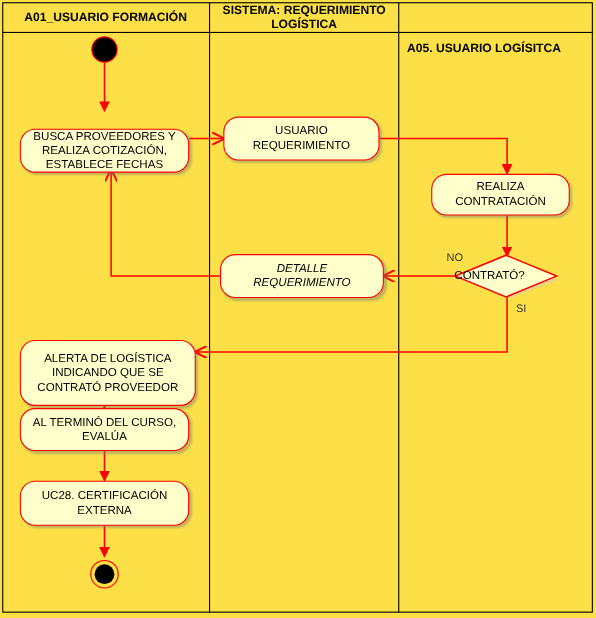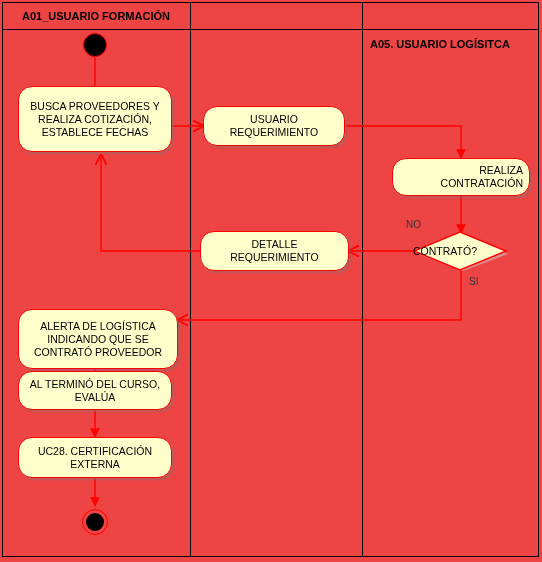--- a/index.html
+++ b/index.html
@@ -7,21 +7,21 @@
     padding: 0;
     background: #ffffff;
   }
   body {
     font-family: "Liberation Sans", sans-serif;
   }
   #canvas {
     position: relative;
     width: 542px;
     height: 562px;
-    background: #ef4444;
+    background: #fde047;
     overflow: hidden;
   }
 
   
   .frame {
     position: absolute;
     left: 2px;
     top: 2px;
     width: 537px;
     height: 555px;
@@ -152,20 +152,23 @@
 
 <div id="canvas">
 
   <div class="frame"></div>
   <div class="header-rule" style="top:29px;"></div>
   <div class="lane-divider" style="left:190px;"></div>
   <div class="lane-divider" style="left:362px;"></div>
 
   <div class="lane-header" style="left:2px; width:188px;">
     <span>A01_USUARIO FORMACIÓN</span>
+  </div>
+  <div class="lane-header" style="left:191px; width:171px;">
+    <span>SISTEMA: REQUERIMIENTO LOGÍSTICA</span>
   </div>
   <div class="lane-header" style="left:352px; width:176px;margin-top:28px;">
     <span>A05. USUARIO LOGÍSITCA</span>
   </div>
 
   <svg id="edges" viewBox="0 0 542 562" xmlns="http://www.w3.org/2000/svg">
     <defs>
       <marker id="arrow" viewBox="0 0 10 10" refX="9" refY="5" markerWidth="7" markerHeight="7" orient="auto-start-reverse">
         <path d="M 0 0 L 10 5 L 0 10 z" fill="#ff0000"></path>
       </marker>
@@ -192,33 +195,33 @@
       <path d="M 95 353 L 95 371" marker-end="url(#arrow)"></path>
 
       <path d="M 95 410 L 95 437" marker-end="url(#arrow)"></path>
 
       <path d="M 95 478 L 95 506" marker-end="url(#arrow)"></path>
     </g>
   </svg>
 
   <div class="start-node" style="left:83px; top:33px;"></div>
 
-  <div class="activity" style="left:18px; top:86px; width:154px; height:66px;">
+  <div class="activity" style="left:18px; top:117px; width:154px; height:40px;">
     <span>BUSCA PROVEEDORES Y REALIZA COTIZACIÓN, ESTABLECE FECHAS</span>
   </div>
 
   <div class="activity" style="left:203px; top:106px; width:142px; height:40px;">
     <span>USUARIO REQUERIMIENTO</span>
   </div>
 
-  <div class="activity" style="left:392px; top:158px; width:138px; height:38px;text-align:right;">
+  <div class="activity" style="left:392px; top:158px; width:126px; height:38px;">
     <span>REALIZA CONTRATACIÓN</span>
   </div>
 
-  <div class="activity" style="left:200px; top:231px; width:149px; height:40px;">
+  <div class="activity" style="left:200px; top:231px; width:149px; height:40px;font-style:italic;">
     <span>DETALLE REQUERIMIENTO</span>
   </div>
 
   <div class="activity" style="left:18px; top:293px; width:160px; height:60px;margin-top:16px;">
     <span>ALERTA DE LOGÍSTICA INDICANDO QUE SE CONTRATÓ PROVEEDOR</span>
   </div>
 
   <div class="activity" style="left:18px; top:371px; width:154px; height:39px;">
     <span>AL TERMINÓ DEL CURSO, EVALÚA</span>
   </div>
@@ -230,21 +233,21 @@
   <div class="decision-wrap" style="left:413px; top:231px; width:96px; height:40px;">
     <svg class="decision-shape" viewBox="0 0 96 40" xmlns="http://www.w3.org/2000/svg">
       <polygon points="50,5 95,23 50,40 5,23" fill="#c9c9c9" opacity="0.55"></polygon>
       <polygon points="47,1 93,20 47,39 1,20" fill="#ffffcc" stroke="#ff0000" stroke-width="1.4"></polygon>
     </svg>
     <div class="decision-label">
       <span>CONTRATÓ?</span>
     </div>
   </div>
 
-  <div class="guard" style="left:406px; top:219px;text-align:center;">
+  <div class="guard" style="left:406px; top:229px;text-align:center;">
     <span>NO</span>
   </div>
   <div class="guard" style="left:469px; top:276px;">
     <span>SI</span>
   </div>
 
   <div class="end-node" style="left:82px; top:509px;">
     <div class="end-node-inner"></div>
   </div>
 

